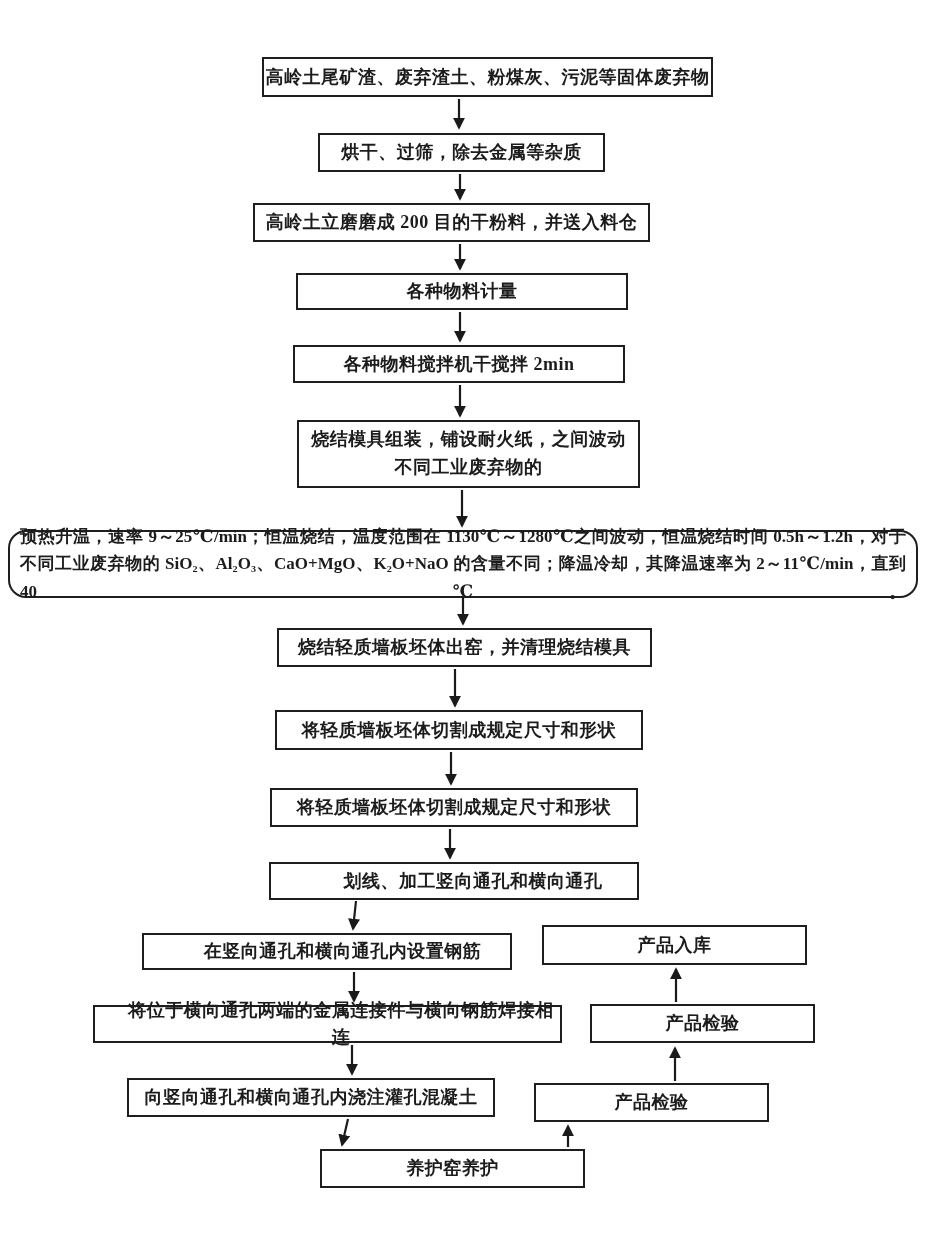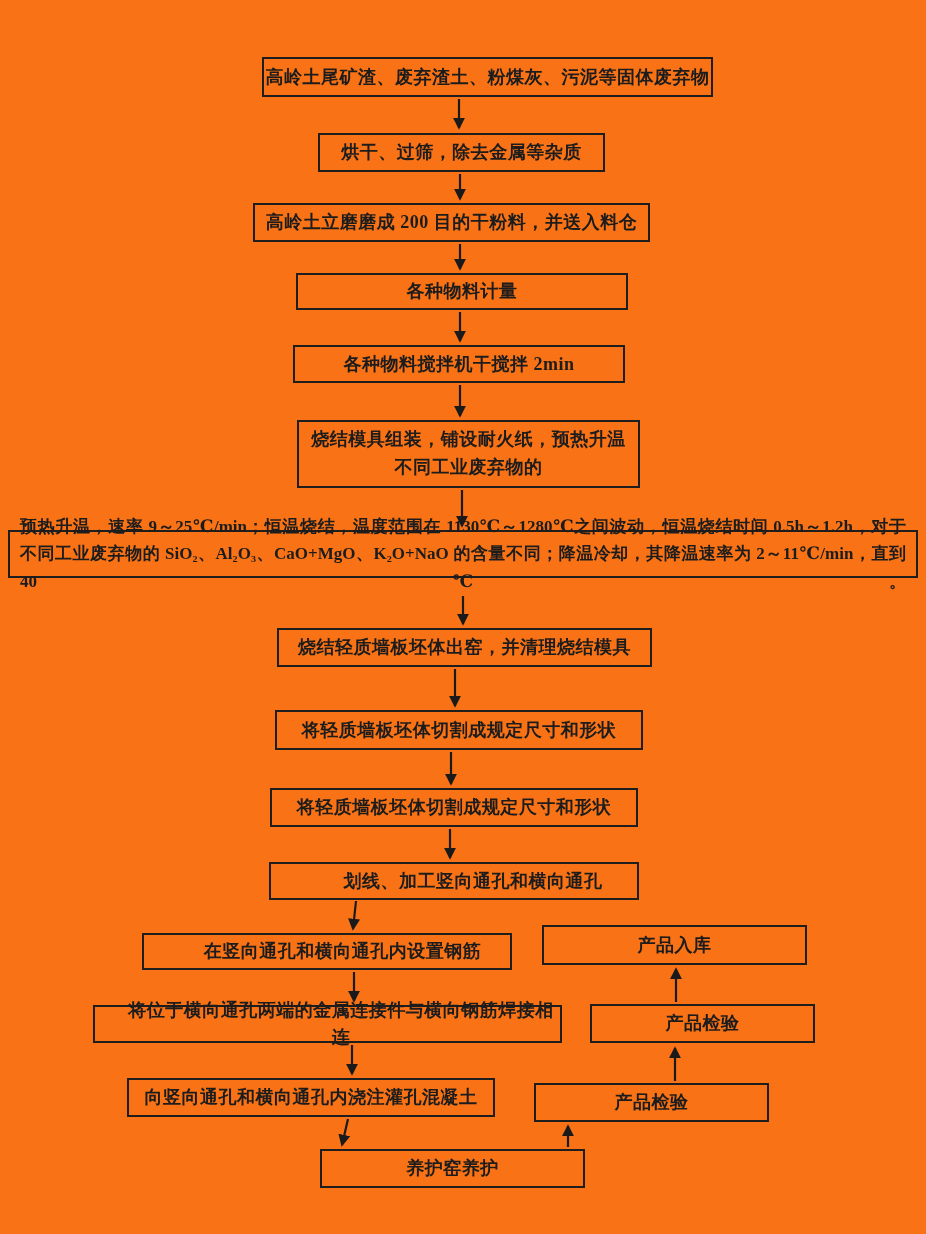--- a/index.html
+++ b/index.html
@@ -5,21 +5,21 @@
   html,body{margin:0;padding:0;}
   body{
     background:#e9e9e6;
     font-family:"Liberation Serif","DejaVu Serif",serif;
   }
   .page{
     position:relative;
     width:926px;
     height:1234px;
     margin:0 auto;
-    background:#f97316;
+    background:#ffffff;
     color:#1c1c1c;
     overflow:hidden;
   }
   .edges{
     position:absolute;
     left:0;top:0;
     width:926px;height:1234px;
     pointer-events:none;
   }
   .edge{
@@ -100,25 +100,25 @@
 
   <div class="node" style="left:296px;top:273px;width:332px;height:37px;">
       <span class="ln">各种物料计量</span>
     </div>
 
   <div class="node" style="left:293px;top:345px;width:332px;height:38px;">
       <span class="ln">各种物料搅拌机干搅拌 2min</span>
     </div>
 
   <div class="node" style="left:297px;top:420px;width:343px;height:68px;line-height:1.55;">
-    <span class="ln">烧结模具组装，铺设耐火纸，预热升温</span>
+    <span class="ln">烧结模具组装，铺设耐火纸，之间波动</span>
     <span class="ln">不同工业废弃物的</span>
   </div>
 
-  <div class="node wide" style="left:8px;top:530px;width:910px;height:48px;">
+  <div class="node wide" style="left:8px;top:530px;width:910px;height:68px;border-radius:18px;">
     <span class="ln">预热升温，速率 9～25℃/min；恒温烧结，温度范围在 1130℃～1280℃之间波动，恒温烧结时间 0.5h～1.2h，对于</span>
     <span class="ln">不同工业废弃物的 SiO₂、Al₂O₃、CaO+MgO、K₂O+NaO 的含量不同；降温冷却，其降温速率为 2～11℃/min，直到 40℃。</span>
   </div>
 
   <div class="node" style="left:277px;top:628px;width:375px;height:39px;">
       <span class="ln">烧结轻质墙板坯体出窑，并清理烧结模具</span>
     </div>
 
   <div class="node" style="left:275px;top:710px;width:368px;height:40px;">
       <span class="ln">将轻质墙板坯体切割成规定尺寸和形状</span>

